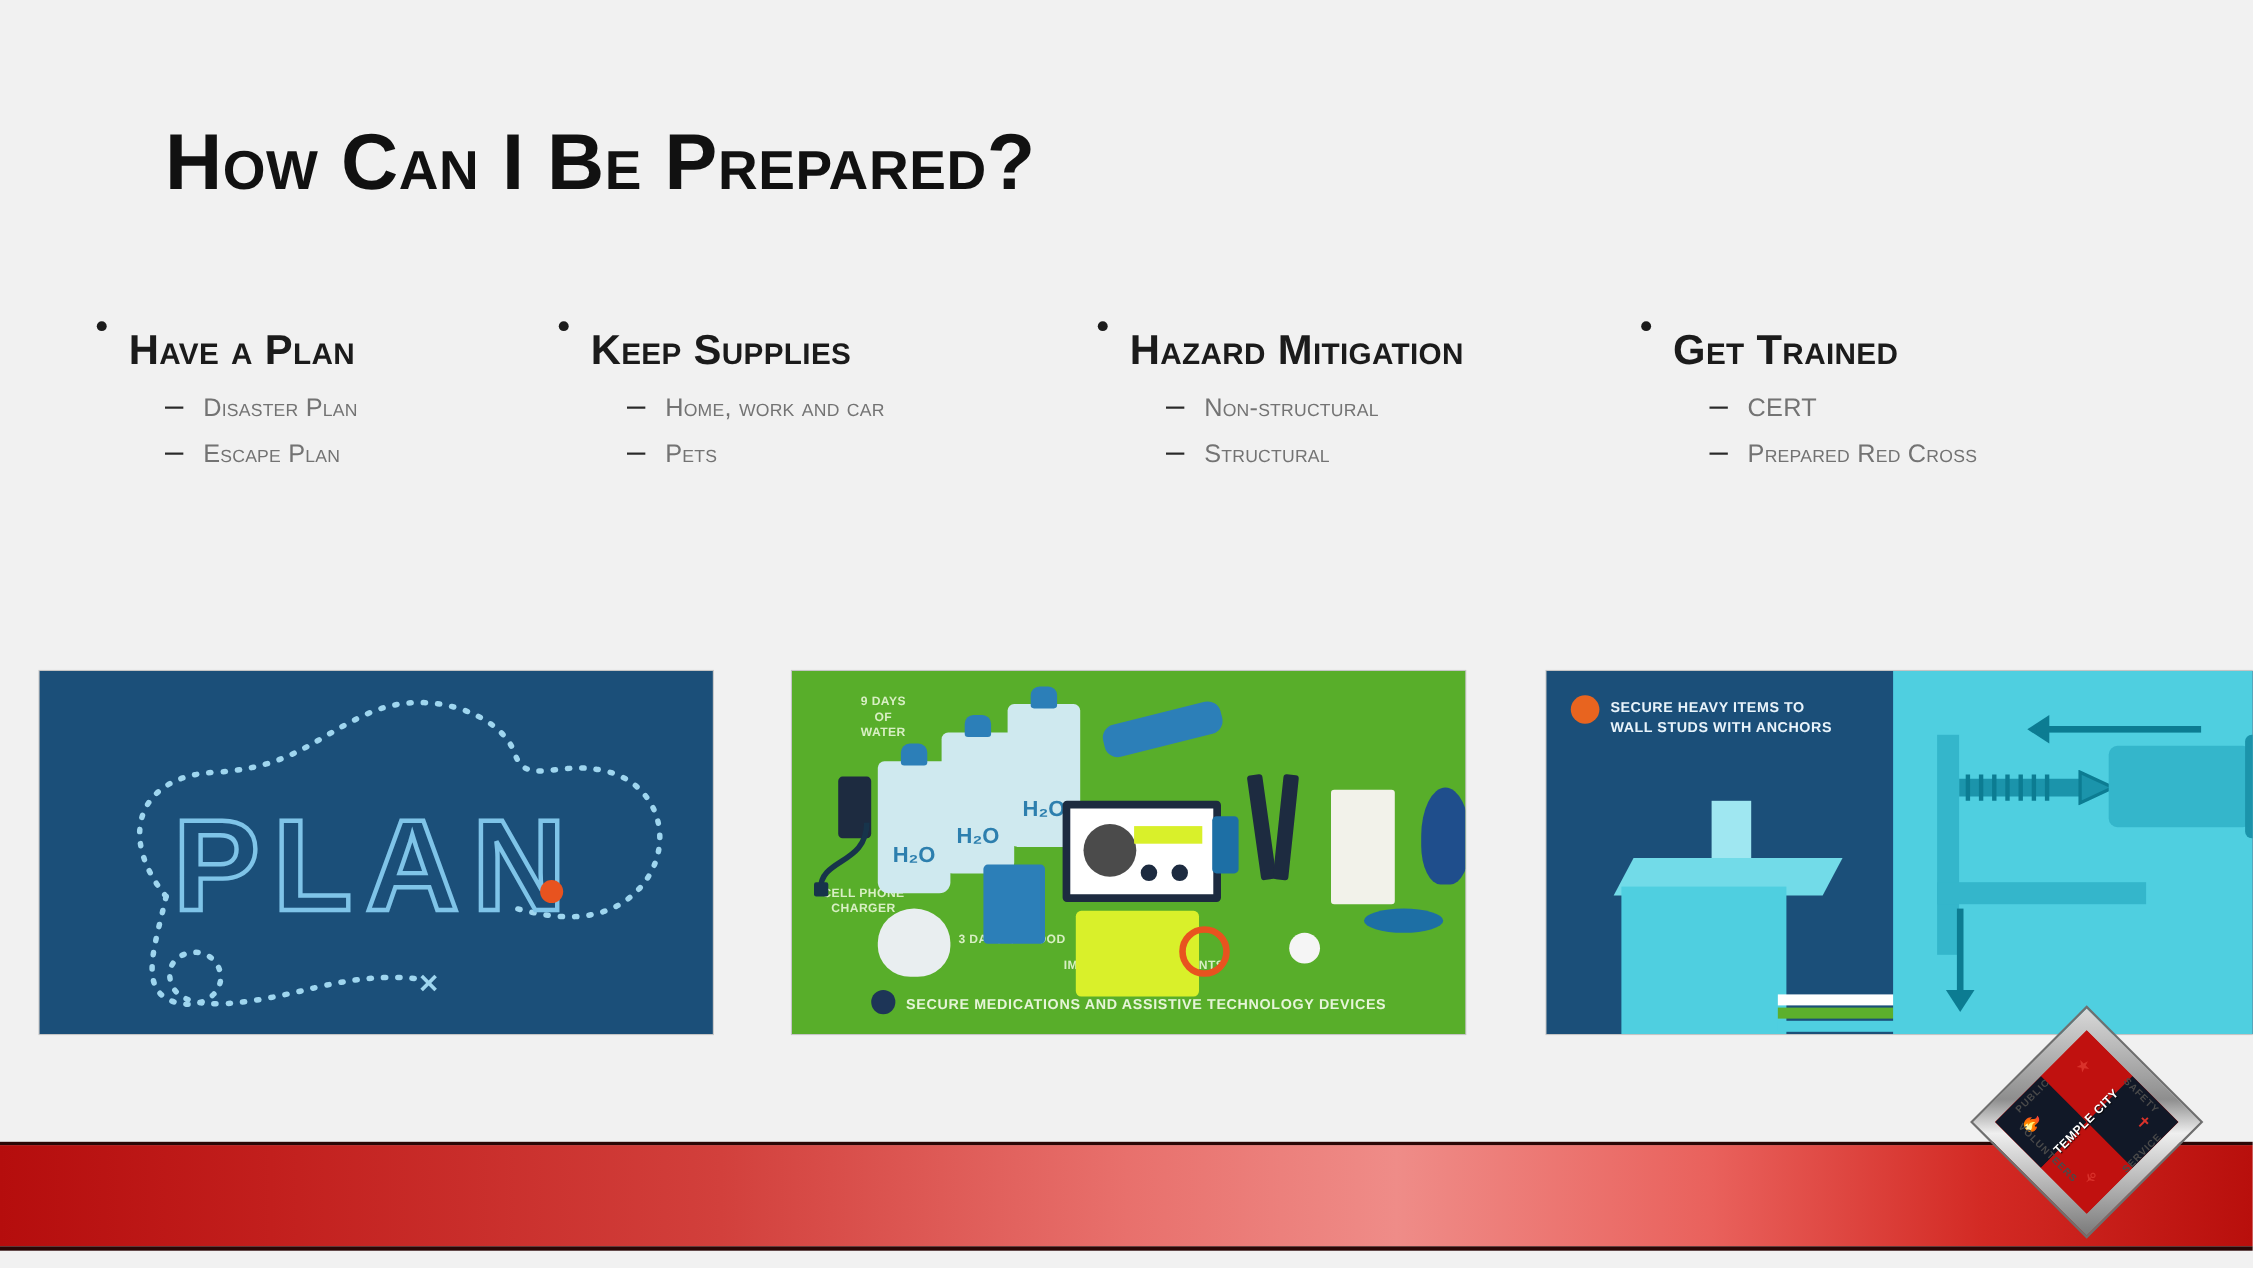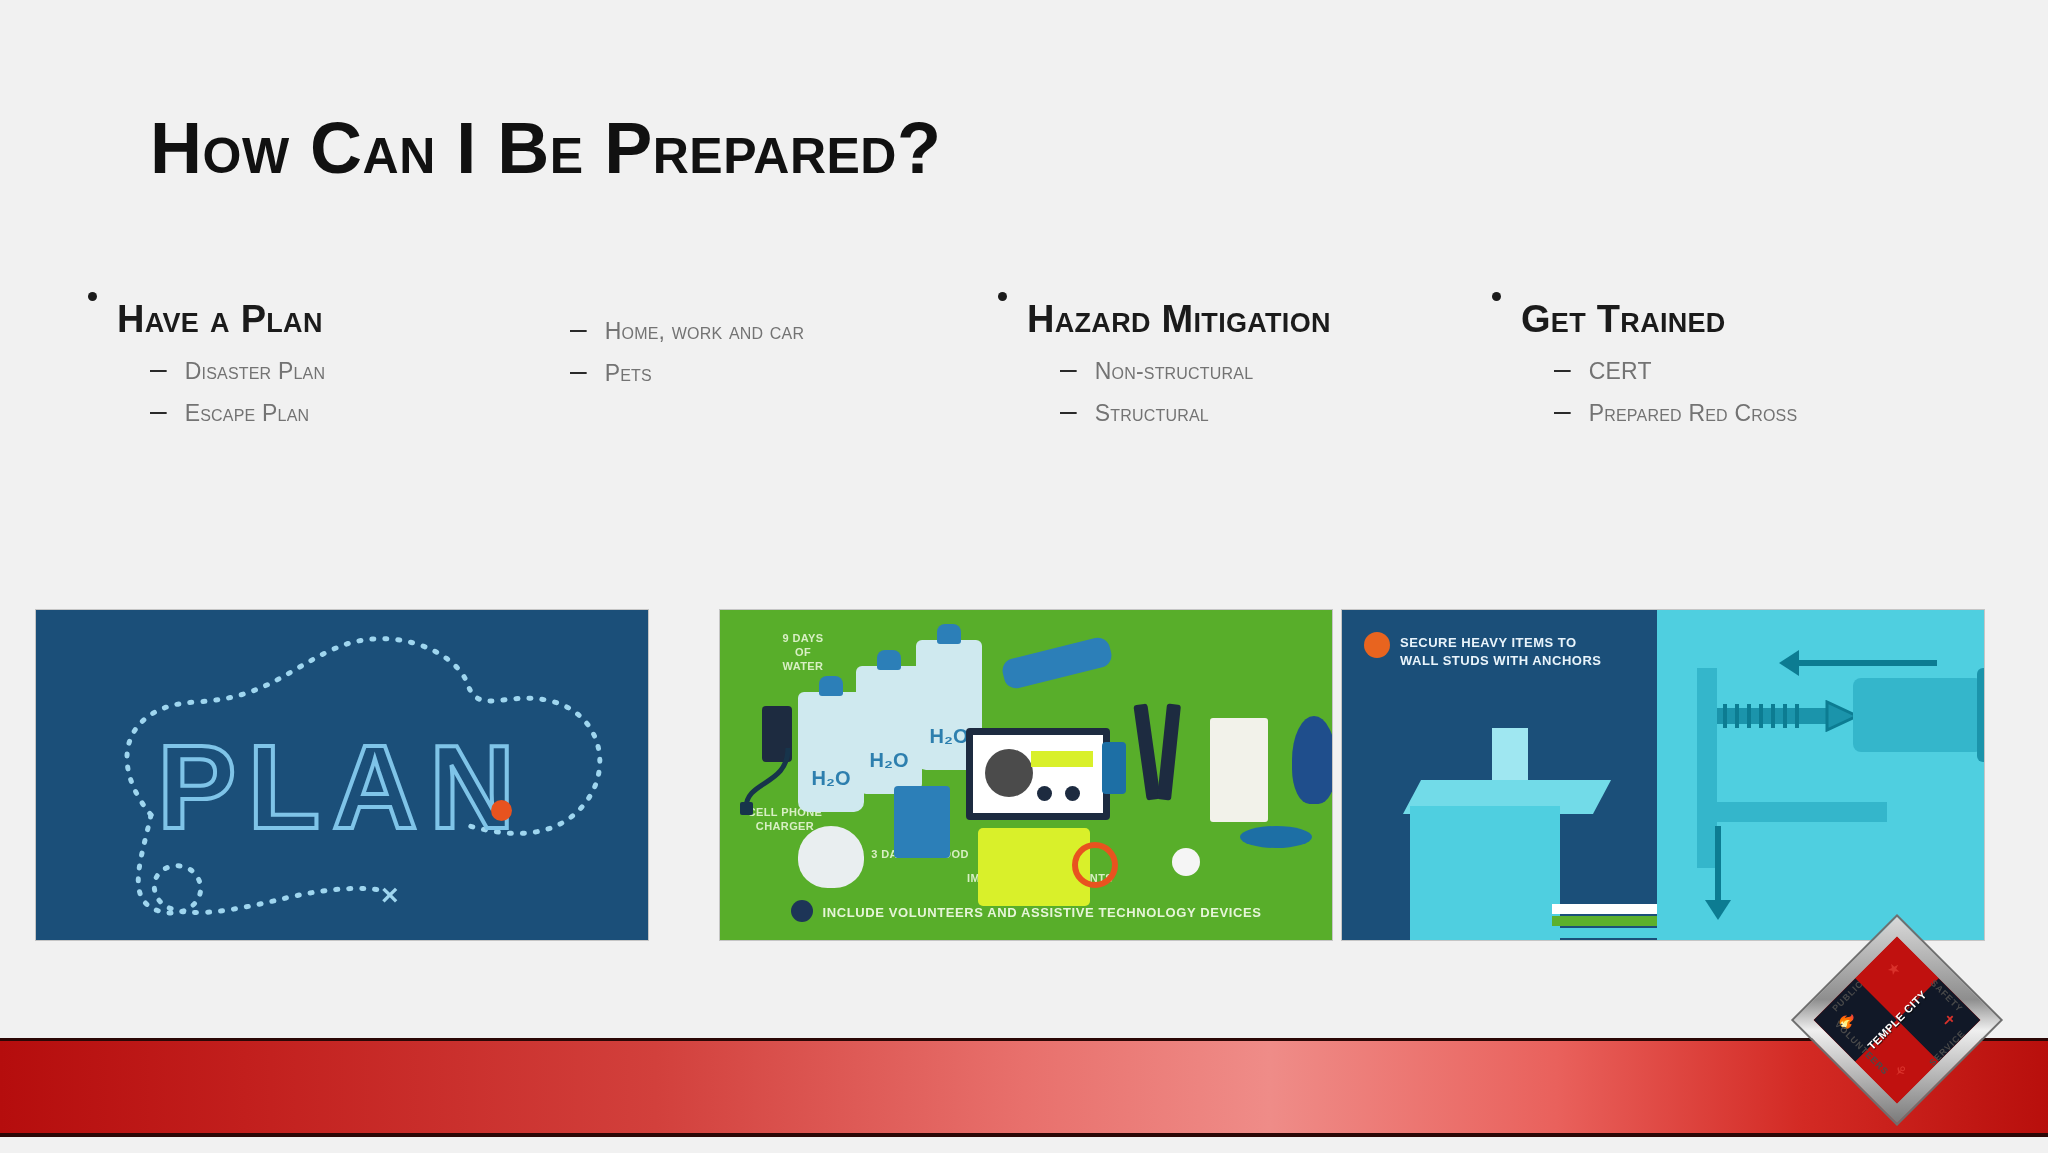--- a/index.html
+++ b/index.html
@@ -116,21 +116,21 @@
   }
   .pic {
     position: absolute;
     top: 0;
     height: 330px;
     overflow: hidden;
     box-shadow: 0 0 0 1px rgba(0,0,0,0.18);
   }
   #pic-plan     { left: 36px;   width: 612px; background: #1b4f79; }
   #pic-supplies { left: 720px;  width: 612px; background: #5cb02c; }
-  #pic-anchor   { left: 1342px; width: 642px; background: #1b4f79; }
+  #pic-anchor   { left: 1406px; width: 642px; background: #1b4f79; }
 
   
   .plan-path {
     position: absolute;
     inset: 0;
   }
   .plan-word {
     position: absolute;
     left: 0; right: 0;
     top: 118px;
@@ -500,20 +500,24 @@
           <span class="sub-text">Disaster Plan</span>
         </li>
         <li class="sub-item">
           <span class="dash">–</span>
           <span class="sub-text">Escape Plan</span>
         </li>
       </ul>
     </div>
 
     <div class="bullet-col col-2">
+      <div class="col-head">
+        <span class="dot"></span>
+        <span class="head-text">Keep Supplies</span>
+      </div>
       <ul class="sub-list">
         <li class="sub-item">
           <span class="dash">–</span>
           <span class="sub-text">Home, work and car</span>
         </li>
         <li class="sub-item">
           <span class="dash">–</span>
           <span class="sub-text">Pets</span>
         </li>
       </ul>
@@ -625,21 +629,21 @@
 
       <div class="pill" style="left:452px; top:238px; width:28px; height:28px;"></div>
 
       <div class="foodbag" style="left:490px; top:108px; width:58px; height:104px;"></div>
 
       <div class="cat" style="left:572px; top:106px; width:44px; height:88px;"></div>
 
       <div style="position:absolute;left:520px;top:216px;width:72px;height:22px;border-radius:50%;background:#1d6fa5;"></div>
 
       <div class="sup-caption">
-        <span class="cap-badge"></span><span>INCLUDE VOLUNTEERS AND ASSISTIVE TECHNOLOGY DEVICES</span>
+        <span class="cap-badge"></span><span>SECURE MEDICATIONS AND ASSISTIVE TECHNOLOGY DEVICES</span>
       </div>
     </div>
 
     <div class="pic" id="pic-anchor">
       <div class="anchor-left">
         <div class="anchor-badge"></div>
         <div class="anchor-cap">SECURE HEAVY ITEMS TO
 WALL STUDS WITH ANCHORS</div>
         <div class="shelf-bracket"></div>
         <div class="shelf-top"></div>

